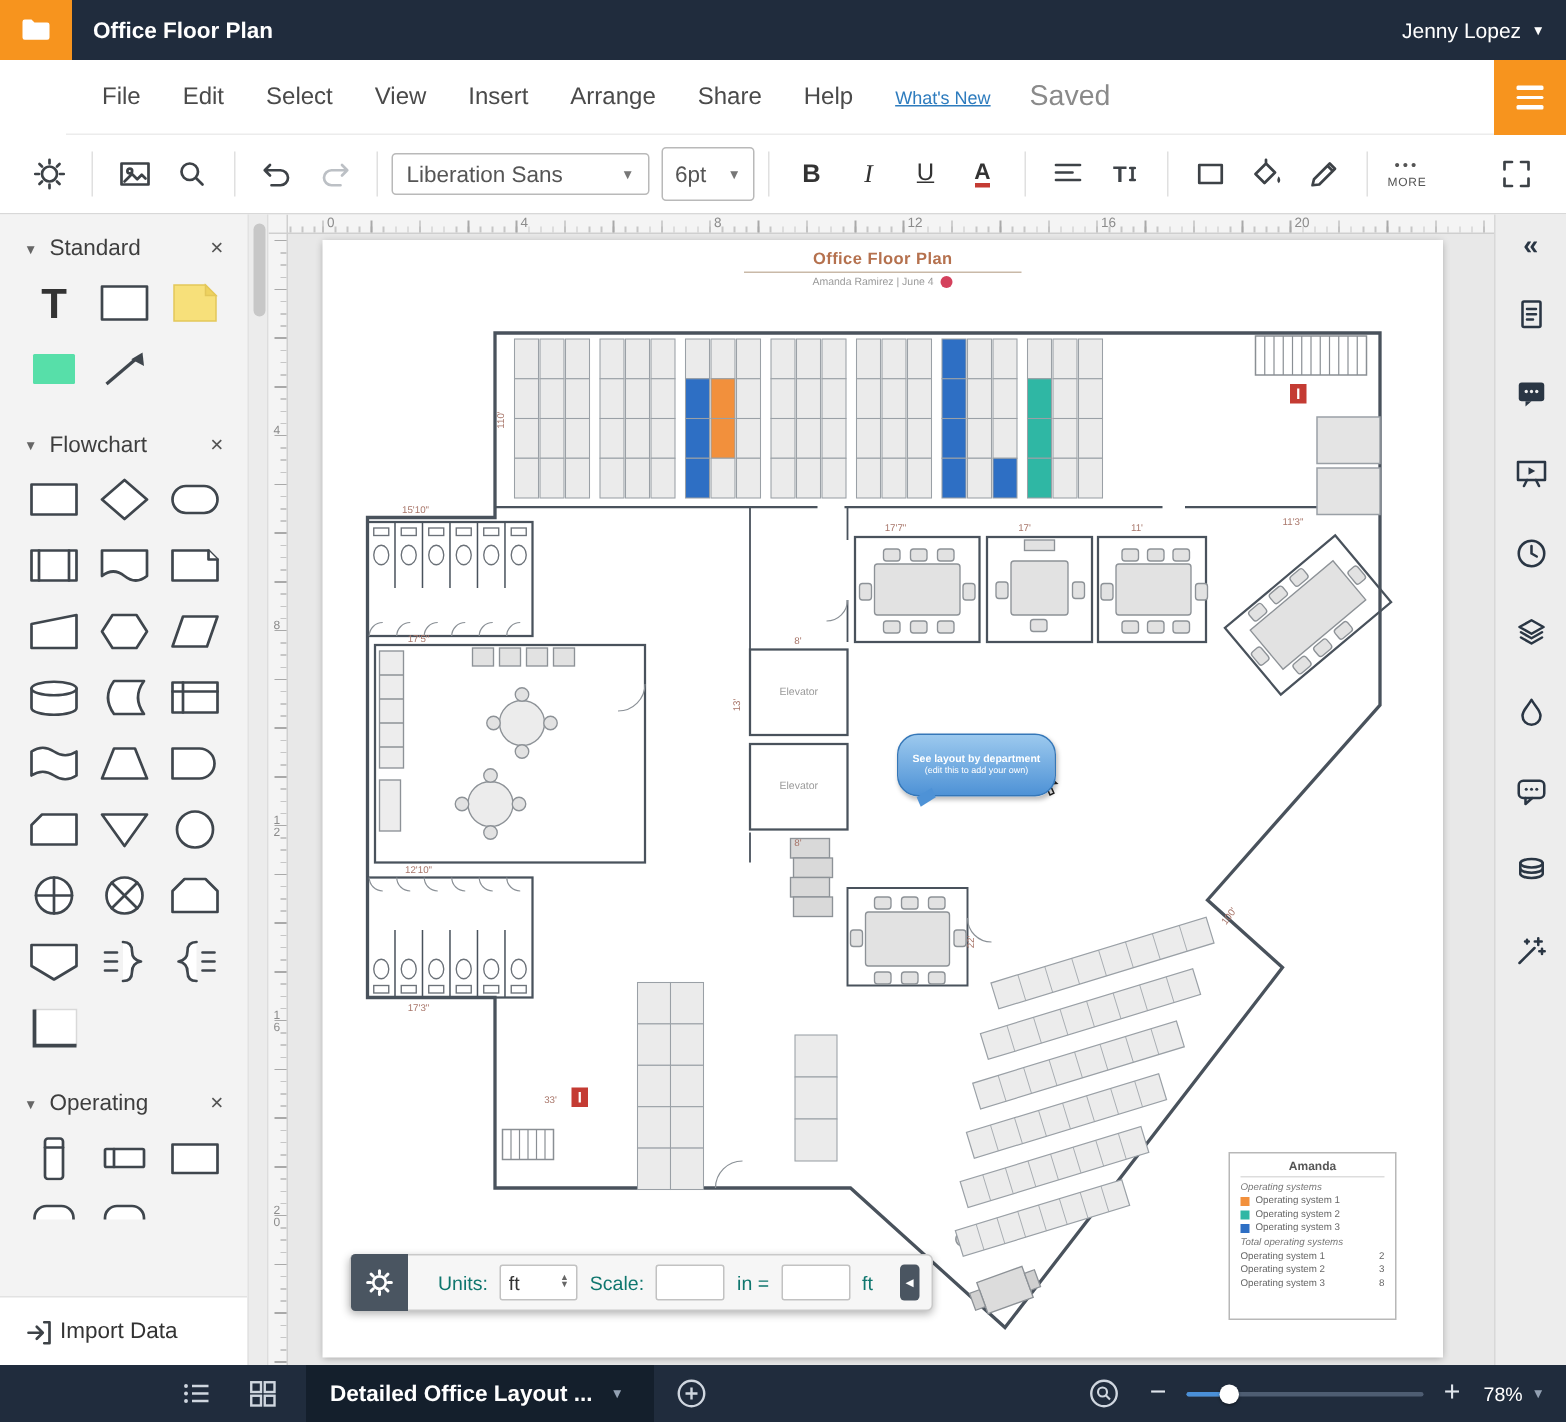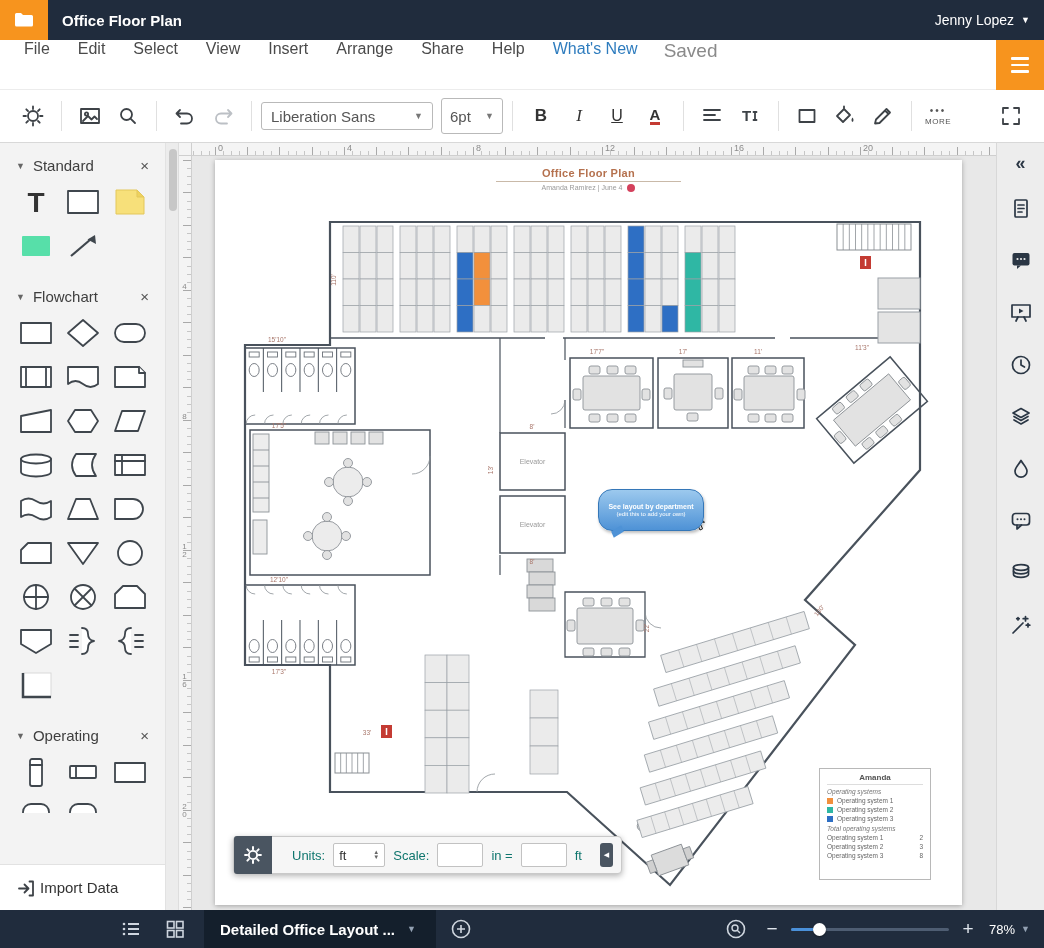--- a/index.html
+++ b/index.html
@@ -7,24 +7,24 @@
   .app { width:1044px; height:948px; position:relative; background:#fff; display:flex; flex-direction:column; }
 
   
   .topbar { height:40px; background:#202c3d; display:flex; align-items:center; flex:0 0 40px; }
   .logo-badge { width:48px; height:40px; background:#f7941e; display:flex; align-items:center; justify-content:center; }
   .doc-title { color:#fff; font-size:15px; font-weight:bold; margin-left:14px; }
   .user-menu { margin-left:auto; margin-right:14px; color:#fff; font-size:14px; display:flex; align-items:center; gap:7px; }
   .caret { font-size:9px; color:#fff; }
 
   
-  .menubar { height:50px; background:#fff; display:flex; padding-left:24px; flex:0 0 50px; border-bottom:1px solid #ececec; position:relative; }
+  .menubar { height:50px; background:#fff; display:flex; align-items:center; padding-left:24px; flex:0 0 50px; border-bottom:1px solid #ececec; position:relative;margin-left:44px; }
   .menu-items { display:flex; gap:28px; }
   .menu-item { font-size:16px; color:#4a4a4a; }
-  .whats-new { margin-left:28px; font-size:16px; color:#2e7cbe; cursor:pointer; }
+  .whats-new { margin-left:28px; font-size:12px; color:#2e7cbe; text-decoration:underline; cursor:pointer; }
   .saved { margin-left:26px; font-size:19px; color:#8a8a8a; }
   .hamburger { position:absolute; right:0; top:0; width:48px; height:50px; background:#f7941e; display:flex; flex-direction:column; align-items:center; justify-content:center; gap:4px; }
   .hamburger i { display:block; width:18px; height:2.5px; background:#fff; border-radius:1px; }
 
   
   .toolbar { height:53px; background:#fff; border-bottom:1px solid #d8d8d8; display:flex; align-items:center; padding:0 14px; flex:0 0 53px; }
   .tb-btn { height:36px; min-width:32px; display:flex; align-items:center; justify-content:center; margin:0 3px; }
   .tb-div { width:1px; height:30px; background:#e0e0e0; margin:0 9px; }
   .ic { stroke:#3d4247; fill:none; stroke-width:1.8; stroke-linecap:round; stroke-linejoin:round; }
   .ic-faded { stroke:#bcc0c5; }

